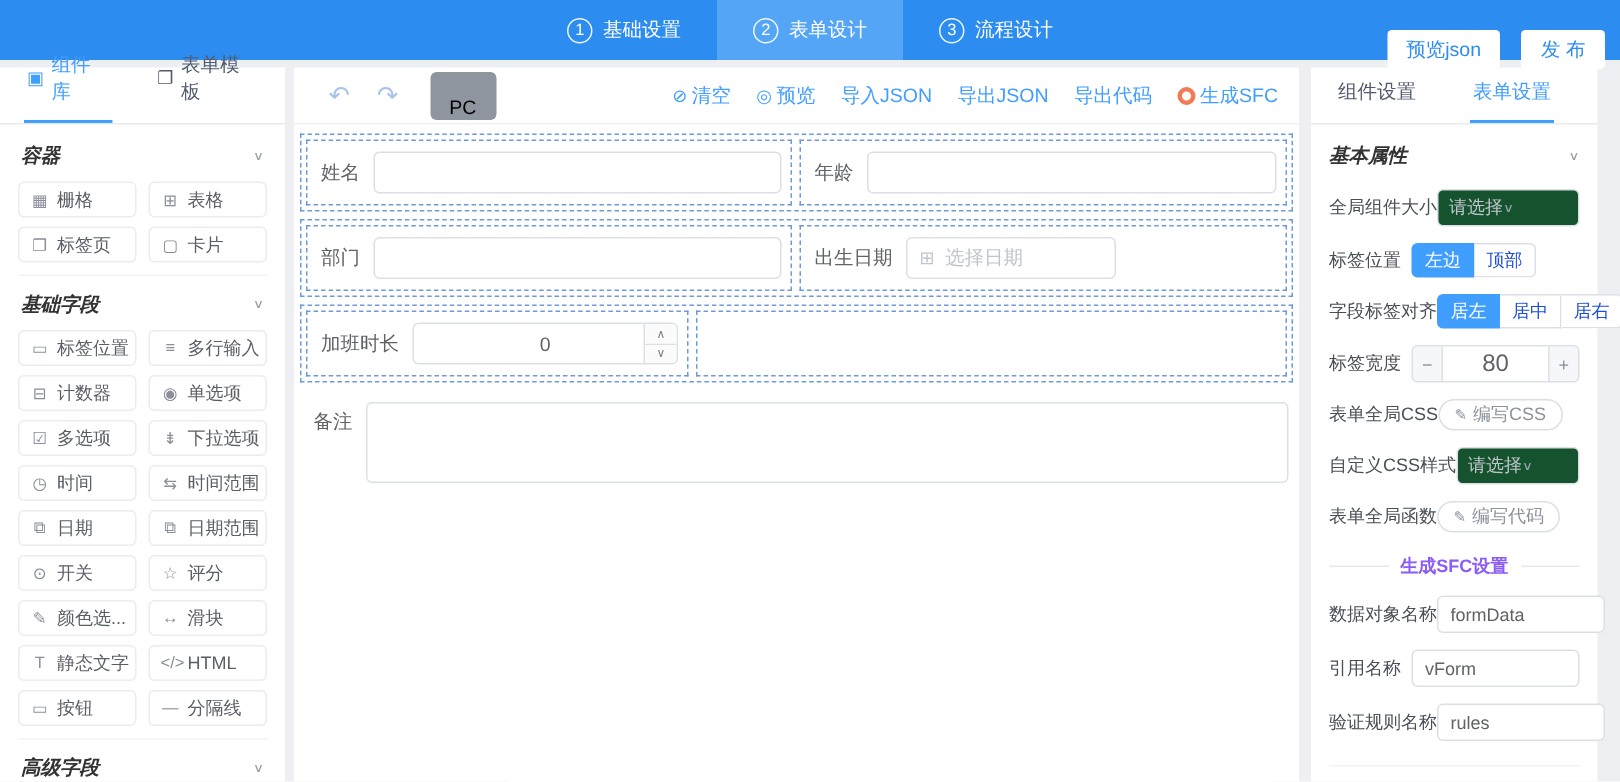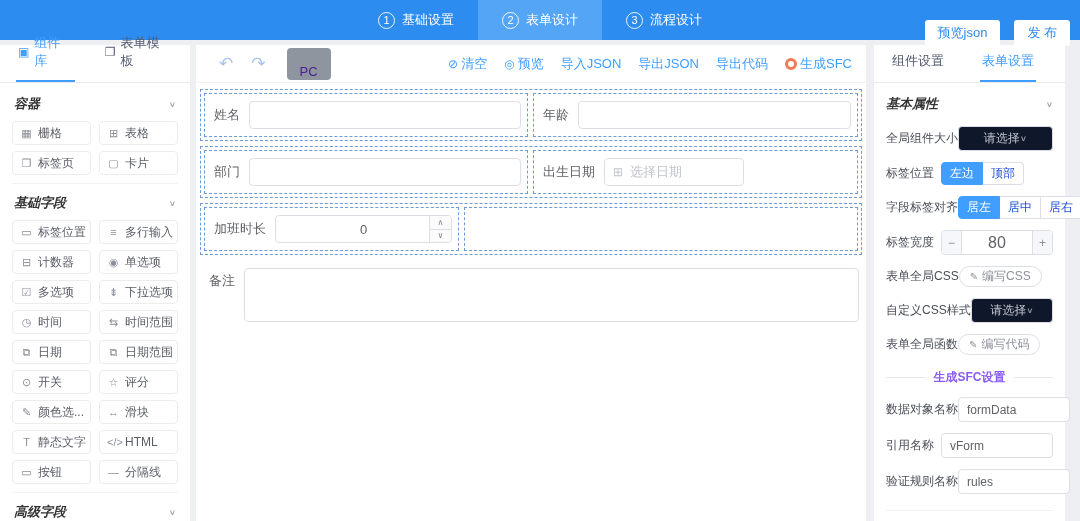--- a/index.html
+++ b/index.html
@@ -33,21 +33,21 @@
   .section-header { display:flex; align-items:center; justify-content:space-between; font-size:13px; font-weight:bold; font-style:italic; color:#333; padding:10px 2px 8px; cursor:pointer; }
   .section + .section { border-top:1px solid #f3f3f3; margin-top:8px; }
   .chev { color:#9aa0a8; font-size:10px; transform:scaleY(.8); font-style:normal; font-weight:normal; }
   .comp-grid { display:grid; grid-template-columns:1fr 1fr; column-gap:8px; row-gap:6px; }
   .comp-btn { height:24px; border:1px solid #ececec; border-radius:4px; background:#fff; display:flex; align-items:center; gap:5px; padding:0 7px; font-size:12px; color:#5a5e66; cursor:grab; overflow:hidden; white-space:nowrap; }
   .comp-btn .cicon { color:#8a8f99; font-size:11px; flex:none; width:13px; text-align:center; }
 
   
   .center-toolbar { height:38px; border-bottom:1px solid #f0f1f3; display:flex; align-items:center; padding:0 14px; }
   .hist-btn { font-size:17px; color:#a7c4ea; background:none; border:none; cursor:pointer; padding:0 9px; font-family:inherit; }
-  .pc-btn { margin-left:12px; background:#8f959e; color:#4c1d95; border:none; border-radius:4px; height:25px; padding:16px 13px; font-size:13px; font-family:inherit; cursor:pointer;text-align:center; }
+  .pc-btn { margin-left:12px; background:#8f959e; color:#000000; border:none; border-radius:4px; height:25px; padding:16px 13px; font-size:13px; font-family:inherit; cursor:pointer;text-align:center; }
   .toolbar-actions { margin-left:auto; display:flex; align-items:center; gap:17px; }
   .ta-link { display:flex; align-items:center; gap:3px; color:#409eff; font-size:13px; cursor:pointer; white-space:nowrap; }
   .ta-link .aicon { font-size:12px; }
   .sfc-dot { width:12px; height:12px; border-radius:50%; border:3px solid #f07b54; display:inline-block; }
 
   
   .canvas { padding:6px 4px 0; }
   .grid-row { border:1px dashed #6f9ad8; padding:3px; display:flex; gap:5px; margin-bottom:5px; background:#fff; }
   .grid-cell { border:1px dashed #6f9ad8; padding:7px 6px; display:flex; align-items:center; min-height:40px; }
   .w50 { flex:0 0 calc(50% - 3px); }
@@ -64,21 +64,21 @@
   .spin-btn:last-child { border-radius:0 0 3px 0; }
   .textarea-row { display:flex; align-items:flex-start; padding:8px 3px 0 6px; }
   .f-textarea { flex:1; height:54px; border:1px solid #dcdfe6; border-radius:4px; resize:none; outline:none; font-family:inherit; }
   .textarea-row .f-label { margin-top:4px; }
 
   
   .rp-body { padding:0 12px; }
   .prop-row { display:flex; align-items:center; justify-content:space-between; margin:11px 0; }
   .p-label { font-size:12px; font-weight:normal; color:#4a4f57; white-space:nowrap; }
   .ctrl { width:112px; display:flex; align-items:center; }
-  .sel { width:112px; height:25px; border:1px solid #dcdfe6; border-radius:4px; display:flex; align-items:center; justify-content:center; padding:0 7px; font-size:12px; color:#c0c4cc; cursor:pointer; background:#0f172a; }
+  .sel { width:112px; height:25px; border:1px solid #dcdfe6; border-radius:4px; display:flex; align-items:center; justify-content:flex-start; padding:0 7px; font-size:12px; color:#c0c4cc; cursor:pointer; background:#14532d; }
   .seg { display:flex; }
   .seg-opt { height:23px; padding:0 8px; border:1px solid #dcdfe6; border-left-width:0; display:flex; align-items:center; font-size:12px; color:#1d4ed8; background:#fff; cursor:pointer; white-space:nowrap; }
   .seg-opt:first-child { border-left-width:1px; border-radius:4px 0 0 4px; }
   .seg-opt:last-child { border-radius:0 4px 4px 0; }
   .seg-opt.active { background:#409eff; border-color:#409eff; color:#fff; }
   .stepper { width:112px; height:25px; border:1px solid #dcdfe6; border-radius:4px; display:flex; align-items:stretch; overflow:hidden; background:#fff; }
   .step-sym { width:20px; background:#f5f7fa; color:#8a8f99; display:flex; align-items:center; justify-content:center; font-size:12px; cursor:pointer; }
   .step-sym.minus { border-right:1px solid #dcdfe6; }
   .step-sym.plus { border-left:1px solid #dcdfe6; }
   .step-val { flex:1; display:flex; align-items:center; justify-content:center; font-size:16px; color:#606266; }

